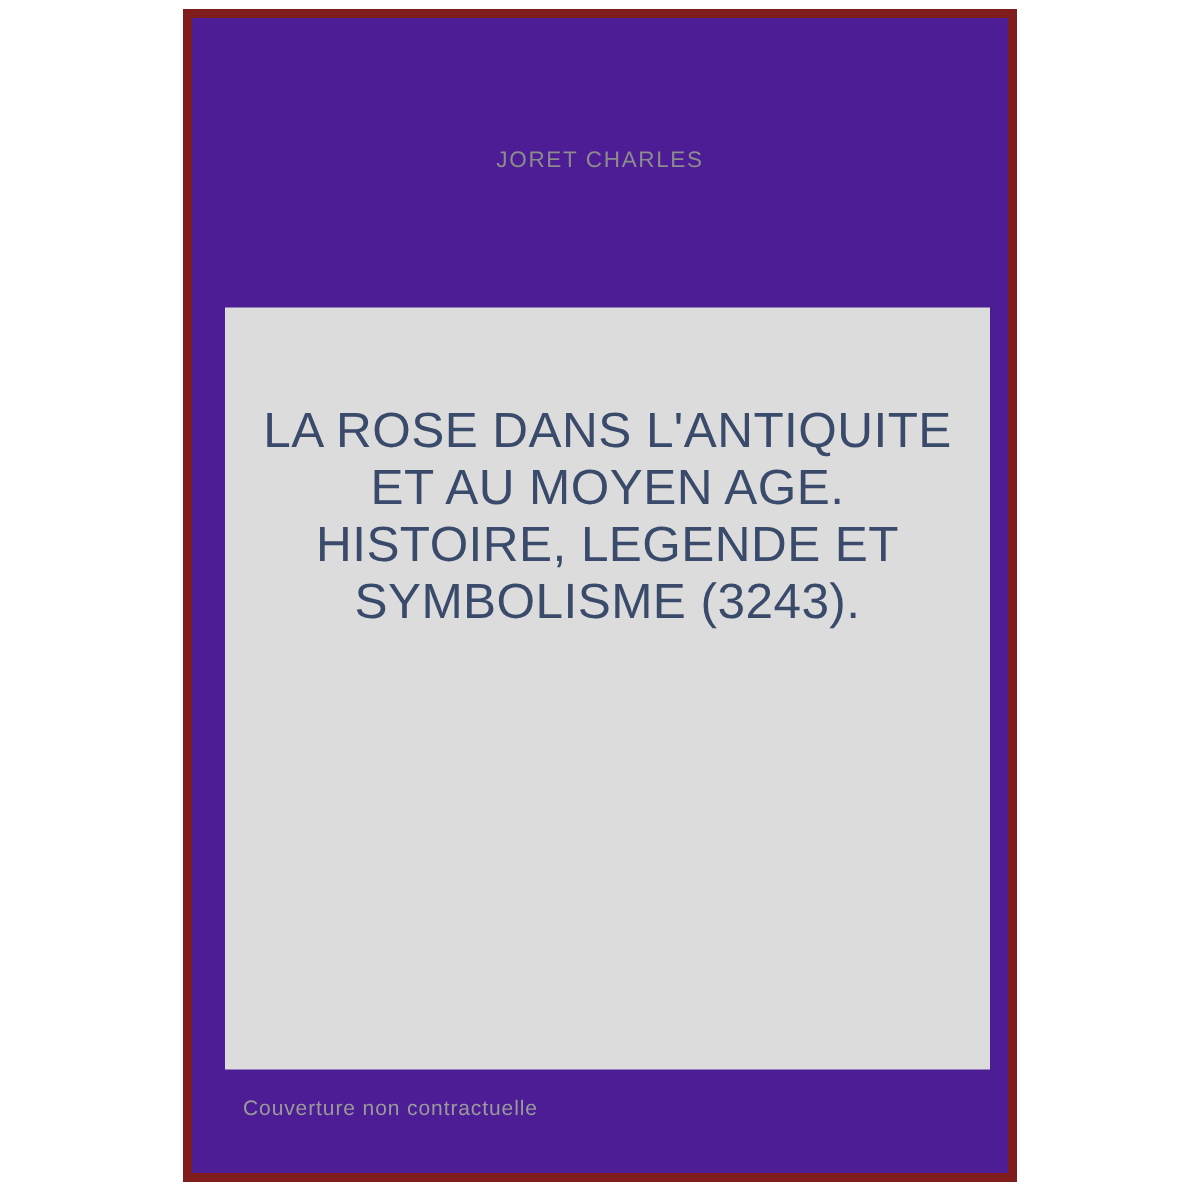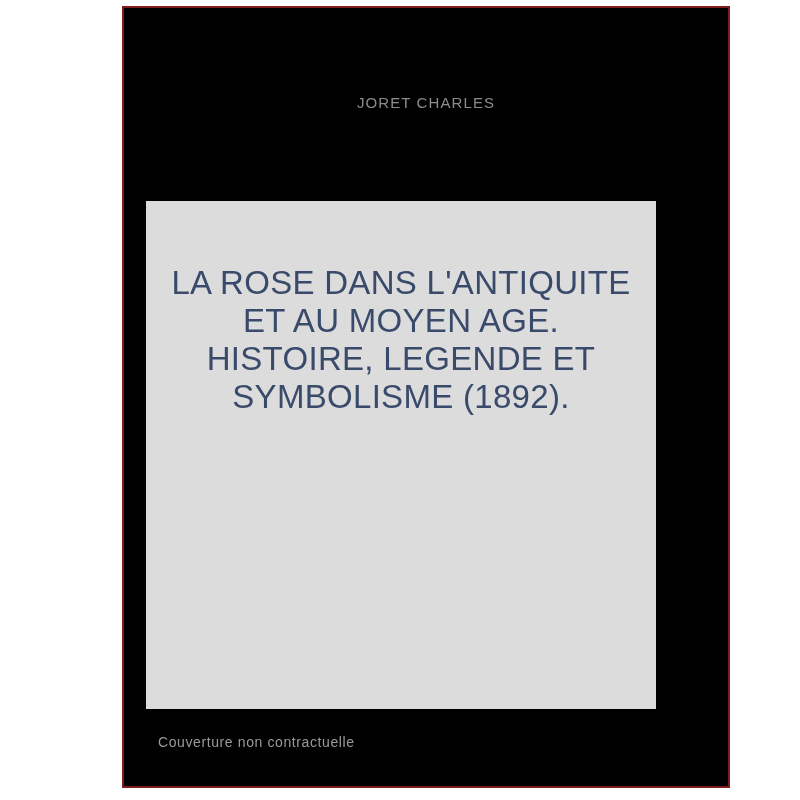--- a/index.html
+++ b/index.html
@@ -17,24 +17,24 @@
     width: 800px;
     height: 800px;
     background: #ffffff;
   }
 
   
   .cover {
     position: absolute;
     left: 122px;
     top: 6px;
-    width: 608px;
+    width: 556px;
     height: 782px;
-    background: #000000;
-    border: 2px solid #7f1d1d;
+    background: #4c1d95;
+    border: 6px solid #7f1d1d;
     box-sizing: border-box;
   }
 
   
   .author {
     position: absolute;
     left: 0;
     top: 86px;
     width: 100%;
     text-align: center;
@@ -85,19 +85,19 @@
 </style>
 </head>
 <body>
 
 <div class="page">
   <div class="cover">
 
     <div class="author">JORET CHARLES</div>
 
     <div class="title-block">
-      <div class="title-text">LA ROSE DANS L'ANTIQUITE ET AU MOYEN AGE. HISTOIRE, LEGENDE ET SYMBOLISME (1892).</div>
+      <div class="title-text">LA ROSE DANS L'ANTIQUITE ET AU MOYEN AGE. HISTOIRE, LEGENDE ET SYMBOLISME (3243).</div>
     </div>
 
     <div class="footer-note">Couverture non contractuelle</div>
 
   </div>
 </div>
 
 </body></html>

